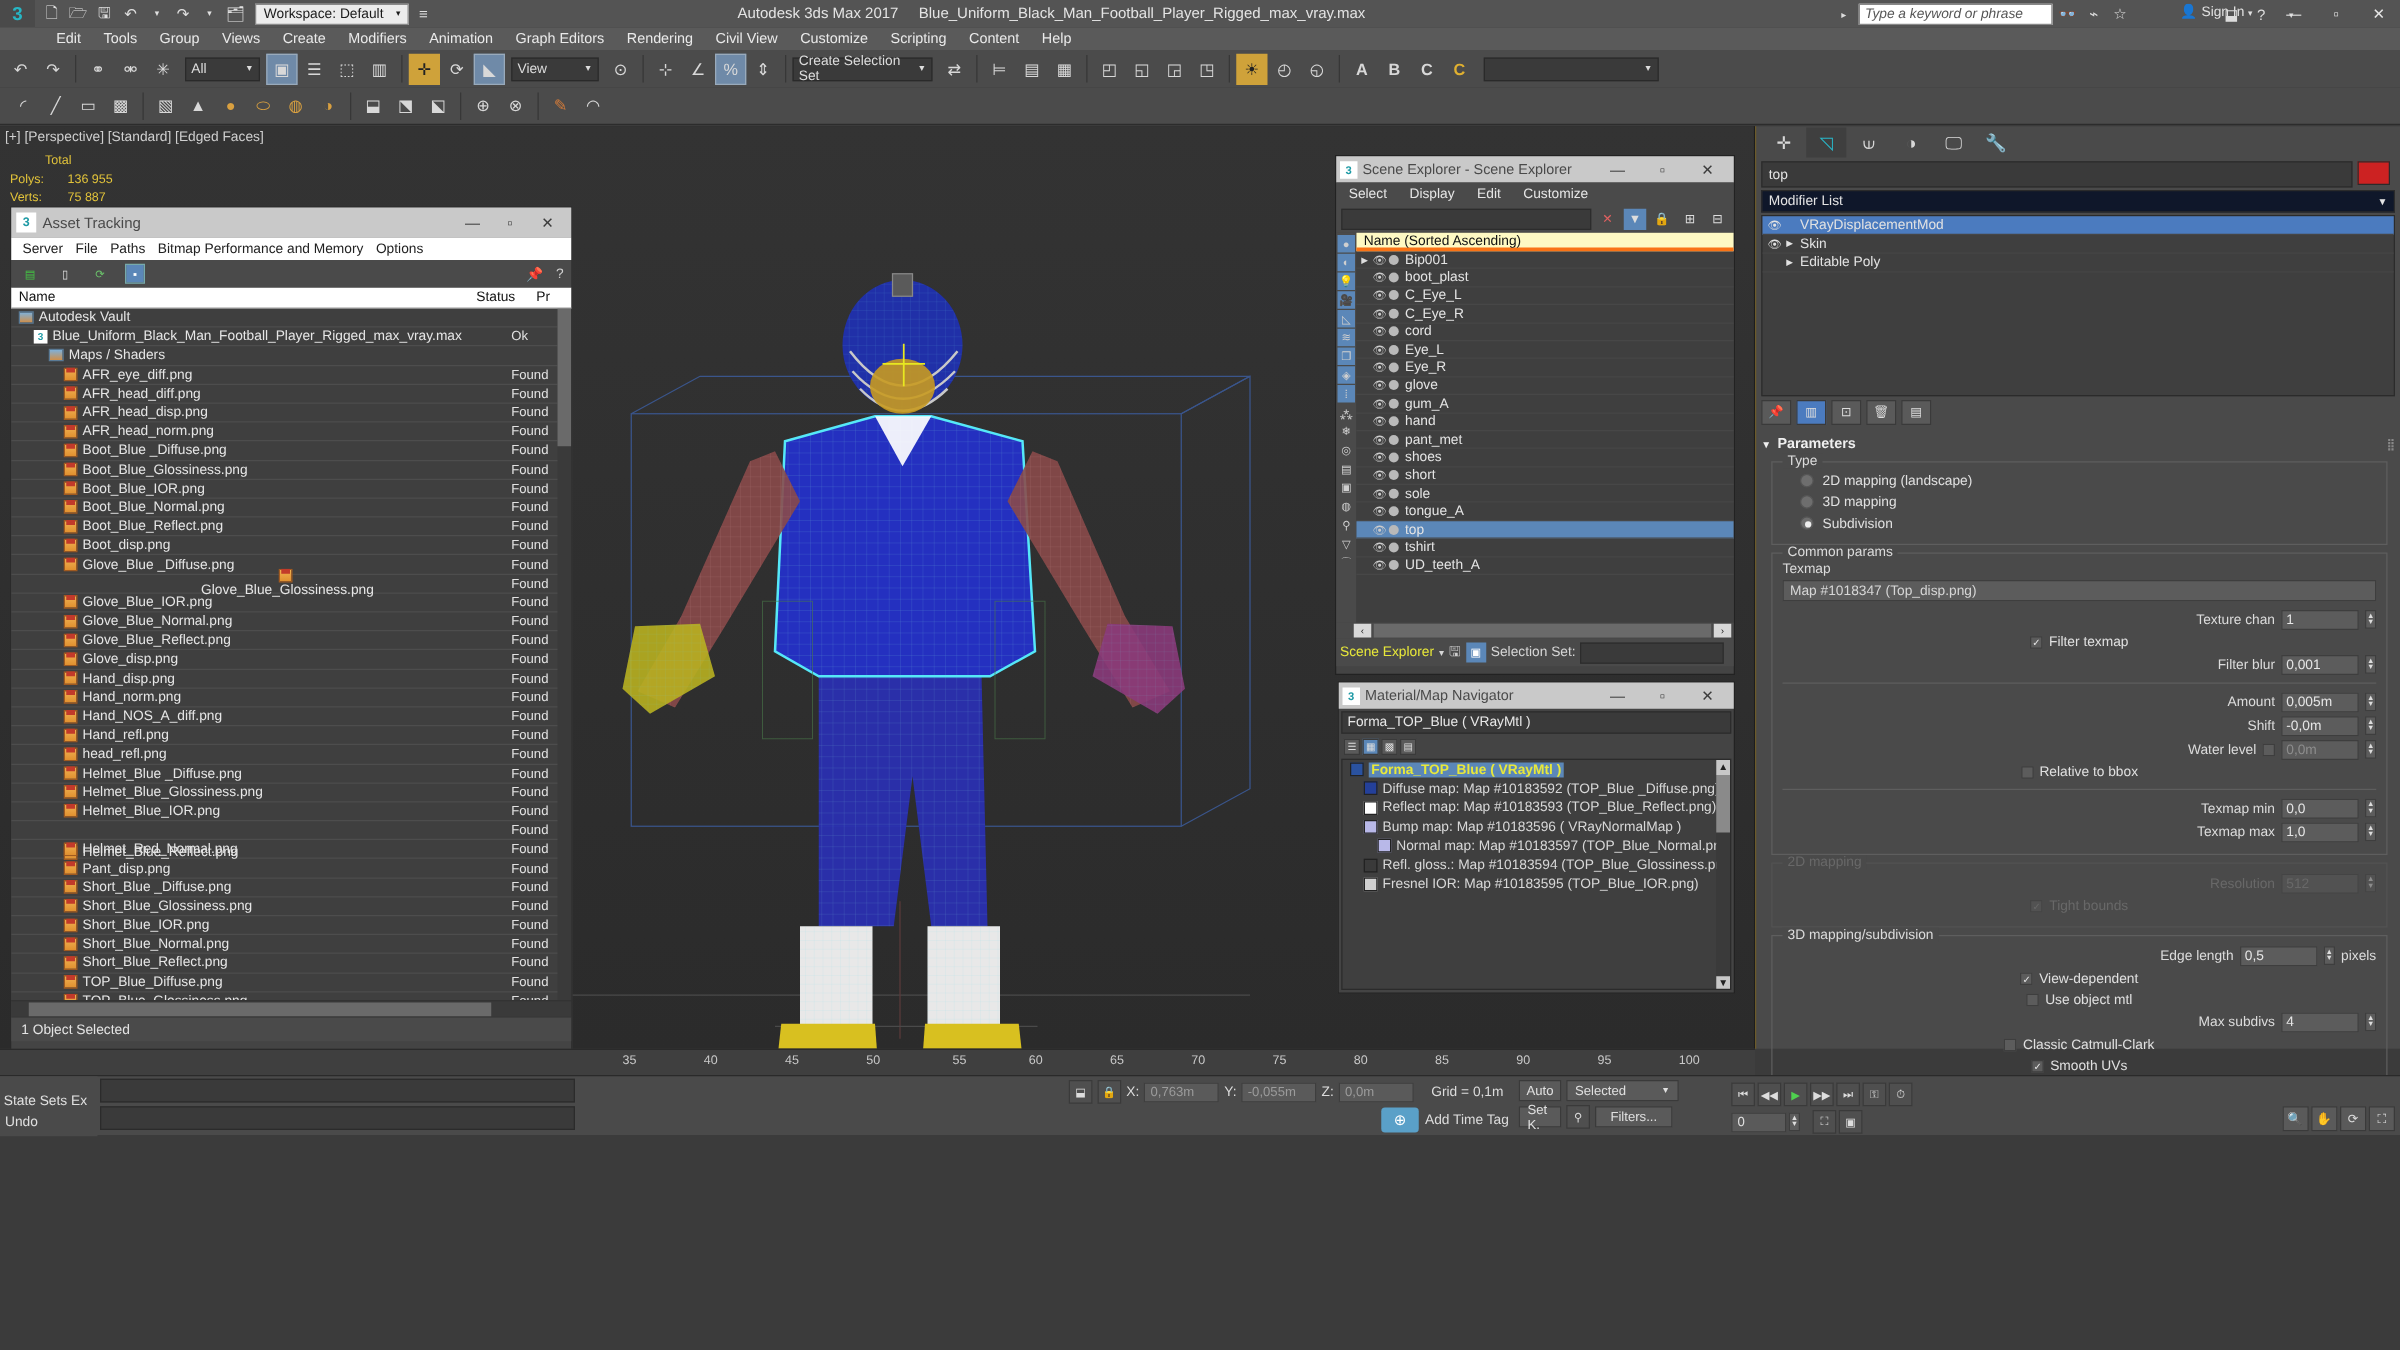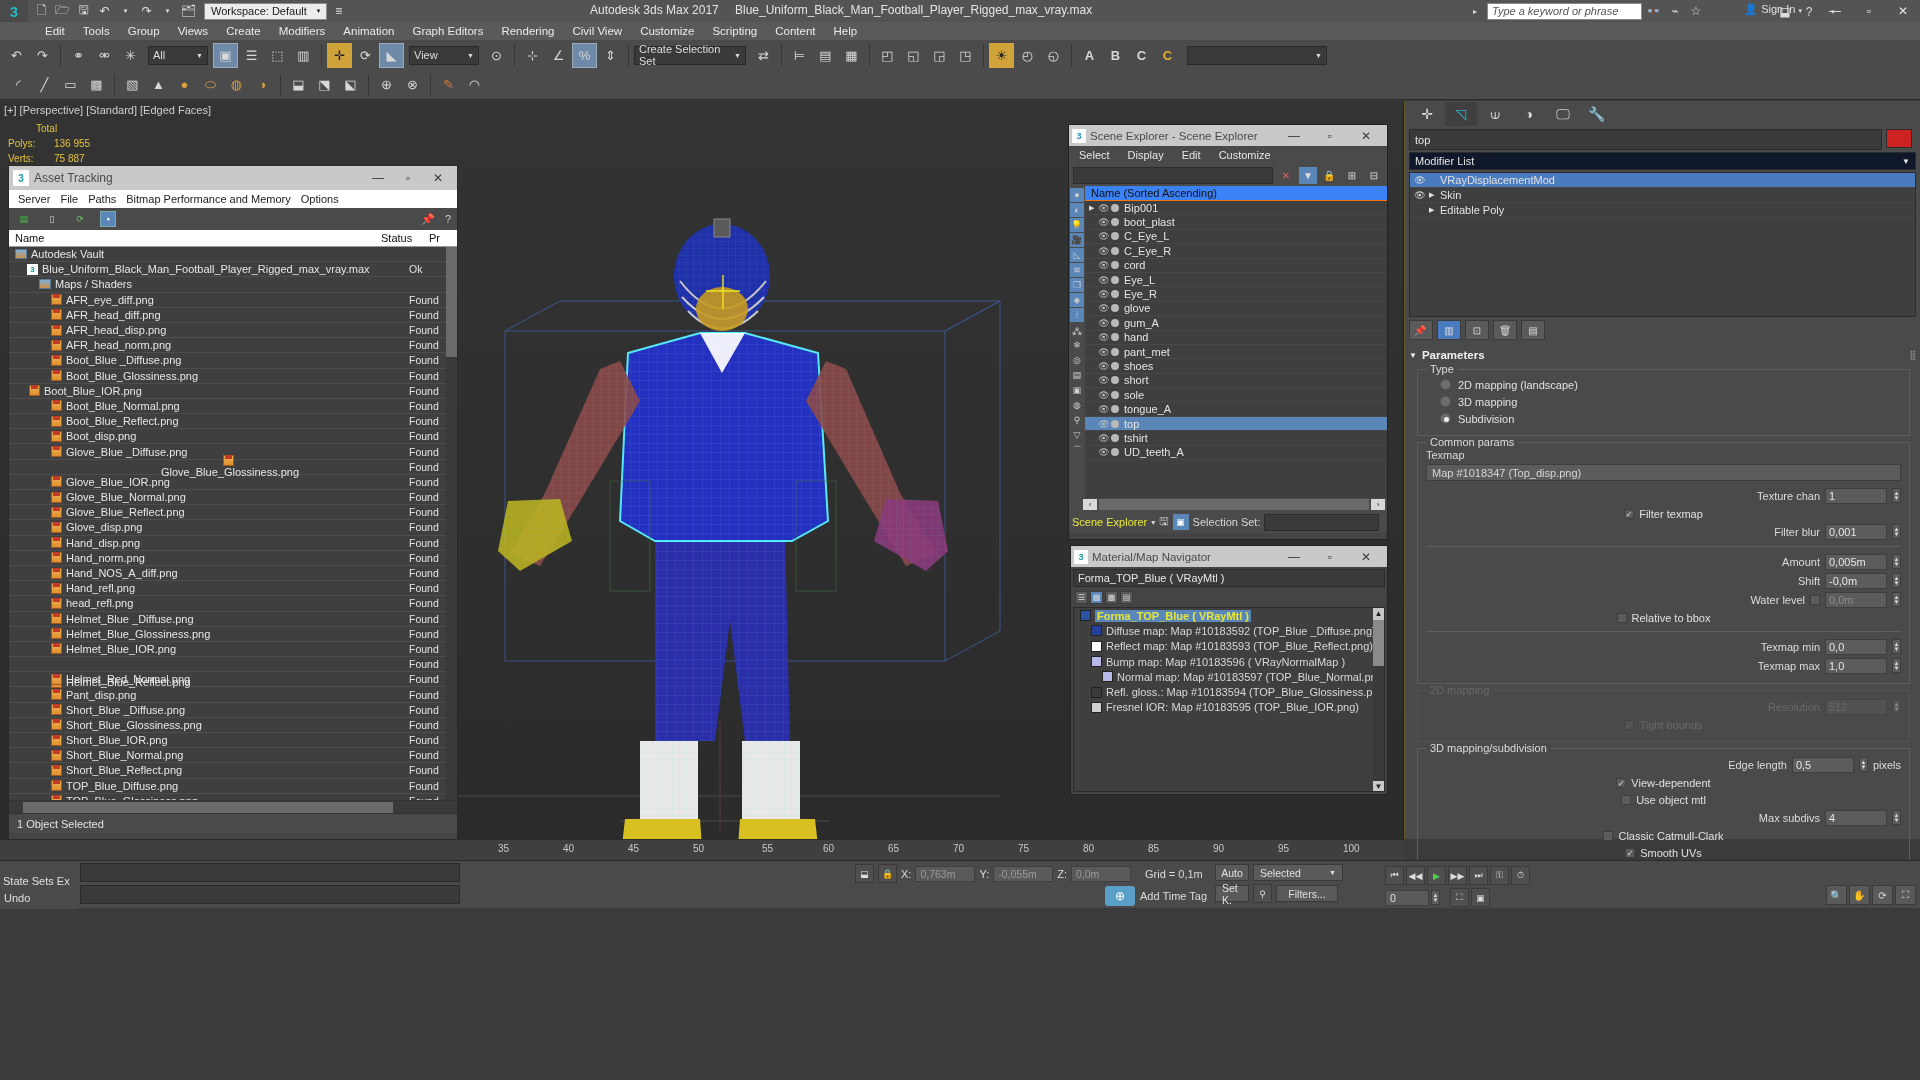--- a/index.html
+++ b/index.html
@@ -119,22 +119,22 @@
   .se-search .b { width:18px;height:17px;display:flex;align-items:center;
     justify-content:center;font-size:10px;color:#ddd;}
   .se-search .b.on { background:#5b87b8;}
   .se-main { display:flex; height:312px; }
   .se-rail { width:16px; background:#4a4a4a; display:flex; flex-direction:column;
     align-items:center; padding-top:2px; gap:1px;}
   .se-rail .r { width:14px; height:14px; display:flex; align-items:center;
     justify-content:center; font-size:9px; color:#cfcfcf; }
   .se-rail .r.act { background:#5b87b8;}
   .se-list { flex:1; background:#3f3f3f; overflow:hidden;}
-  .se-lh { height:15px; background:#3b82f6; color:#111; font-size:11px;
-    padding-left:6px; line-height:15px; border-bottom:1px solid #f97316;}
+  .se-lh { height:15px; background:#fef9c3; color:#111; font-size:11px;
+    padding-left:6px; line-height:15px; border-bottom:3px solid #f97316;}
   .se-row { height:14.4px; display:flex; align-items:center; font-size:11px;
     color:#e4e4e4; border-bottom:1px solid #474747; padding-left:4px; }
   .se-row .tri { width:9px; font-size:7px; color:#ddd;}
   .se-row .eye { width:13px; font-size:9px; color:#ccc;}
   .se-row .dot { width:8px;height:8px;border-radius:50%;background:#b9b9b9;margin-right:5px;}
   .se-row.sel { background:#5b87b8;}
   .se-hs { height:13px; background:#4a4a4a; display:flex; align-items:center; }
   .se-hs .lb { width:14px;height:11px;background:#d8d8d8;color:#222;font-size:8px;
     display:flex;align-items:center;justify-content:center;margin-left:14px;}
   .se-hs .bar { flex:1; height:11px; background:#6a6a6a; margin:0 2px;}
@@ -572,21 +572,21 @@
             <div class="st">Found</div>
           </div>
           <div class="row">
             <div class="nm" style="padding-left: 42px;">
               <span class="pngico"></span>
               <span>Boot_Blue_Glossiness.png</span>
             </div>
             <div class="st">Found</div>
           </div>
           <div class="row">
-            <div class="nm" style="padding-left: 20px;">
+            <div class="nm" style="padding-left: 42px;">
               <span class="pngico"></span>
               <span>Boot_Blue_IOR.png</span>
             </div>
             <div class="st">Found</div>
           </div>
           <div class="row">
             <div class="nm" style="padding-left: 42px;">
               <span class="pngico"></span>
               <span>Boot_Blue_Normal.png</span>
             </div>

